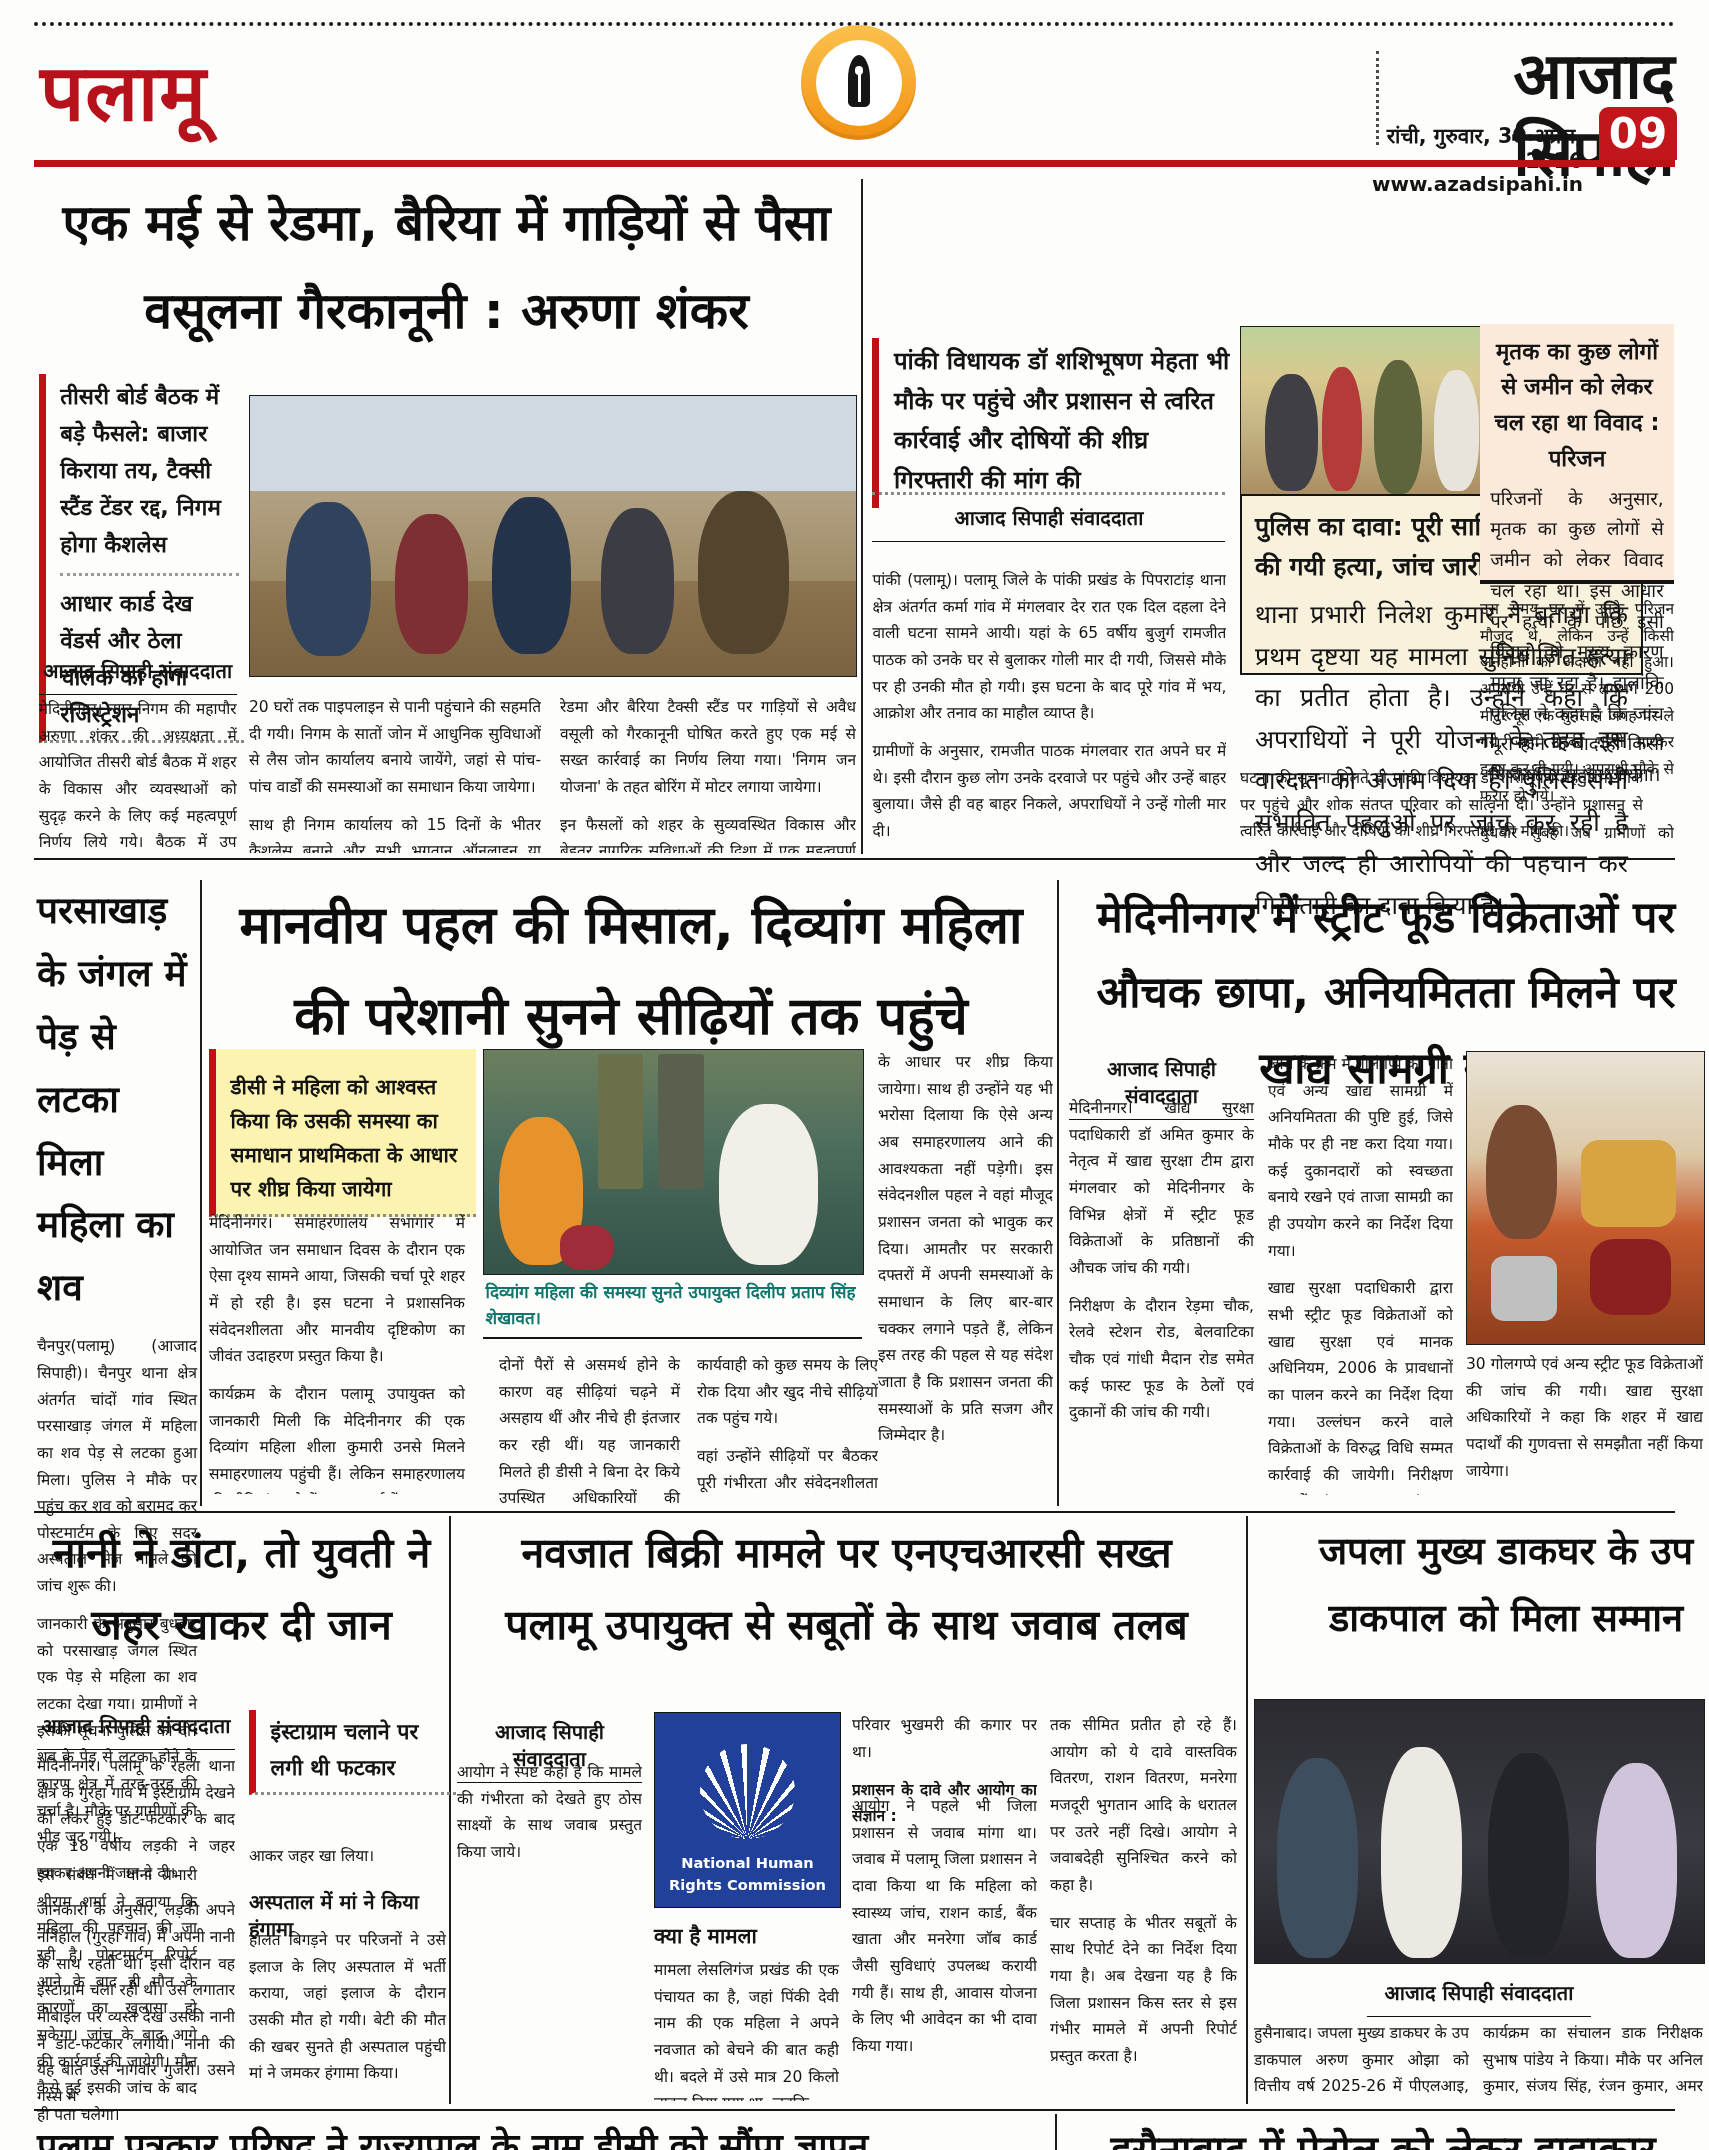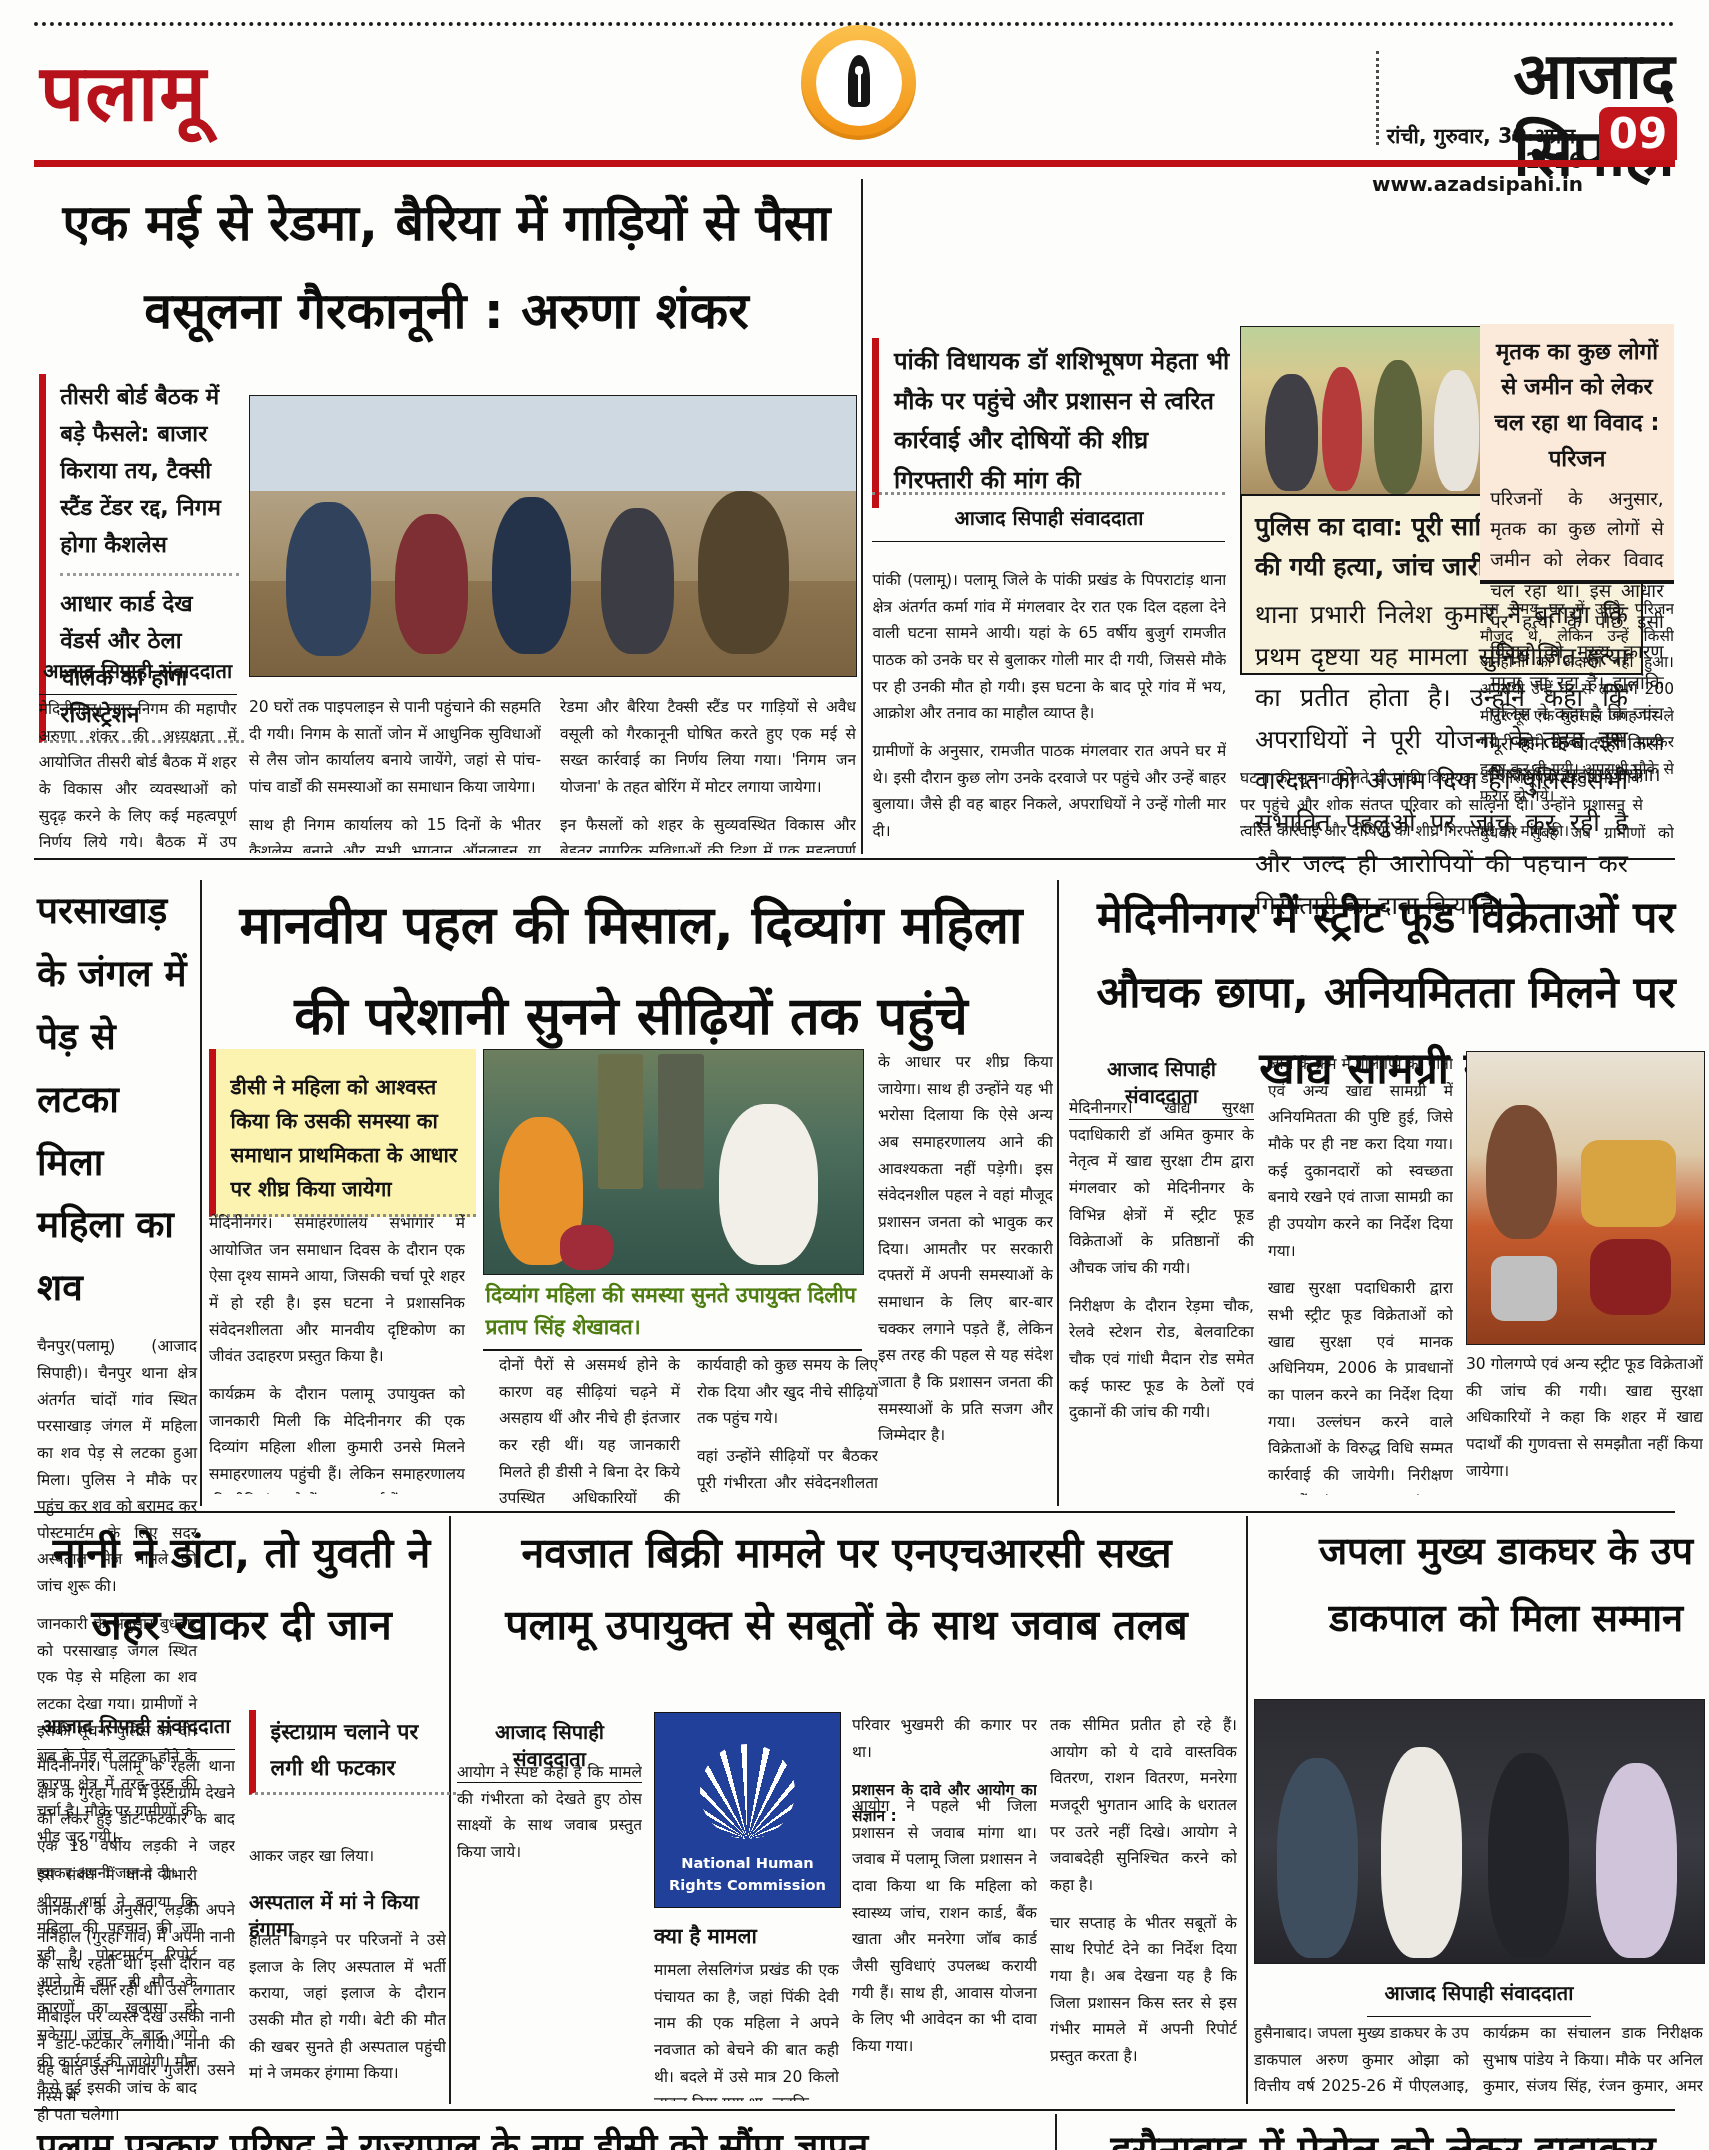--- a/index.html
+++ b/index.html
@@ -26,21 +26,21 @@
   .headline{font-weight:800;color:#0d0d0d;text-align:center;line-height:1.75;}
   .byline{font-size:20px;font-weight:700;text-align:center;border-bottom:1.7px solid #111;padding:6px 0 9.5px 0;}
   .bodycol p{font-size:15.5px;line-height:1.72;text-align:justify;margin:0 0 11.2px 0;}
   .redbar-box{border-left:7.7px solid #c01015;padding:4.3px 4.3px 6.9px 14.6px;border-bottom:3.4px dotted #8a8a8a;}
   .redbar-box .bx{font-size:22.4px;font-weight:700;line-height:1.65;}
   .redbar-box .bx + .bx{border-top:3.4px dotted #9a9a9a;padding-top:9.5px;margin-top:9.5px;}
   .cream{background:#f8f1dc;border:2.6px solid #141414;}
   .pink{background:#fbe9da;border-bottom:4.3px solid #141414;}
   .boxtitle{font-weight:800;line-height:1.6;}
   .boxbody{font-weight:400;line-height:1.66;text-align:justify;}
-  .caption{font-size:21px;font-weight:700;color:#4d7c0f;line-height:1.5;padding:6px 2.6px;border-bottom:2.2px solid #141414;}
+  .caption{font-size:17px;font-weight:700;color:#0f766e;line-height:1.5;padding:6px 2.6px;border-bottom:2.2px solid #141414;}
   .subhead-red{color:#9c1014;font-weight:800;line-height:1.6;}
   .subhead-bold{font-weight:800;}
   
   .photo{border:1.7px solid #1c1c1c;overflow:hidden;}
   .ph-meeting{background:linear-gradient(180deg,#cfd9e2 0%,#cfd9e2 34%,#b2a184 34%,#a08b67 66%,#8d7450 66%,#7a6140 100%);}
   .ph-crowd{background:linear-gradient(180deg,#bcd29a 0%,#d7c98f 30%,#c9b887 55%,#a98f63 100%);}
   .ph-stairs{background:linear-gradient(180deg,#6c7f5e 0%,#4f6f5d 40%,#3f5f52 70%,#35544a 100%);}
   .ph-food{background:linear-gradient(180deg,#e9e2d5 0%,#dcc9a8 35%,#c75c2e 60%,#8f3d1d 100%);}
   .ph-award{background:linear-gradient(180deg,#2b2b31 0%,#3a3a42 55%,#24242a 100%);}
   .fig{position:absolute;border-radius:46% 46% 40% 40%;}

